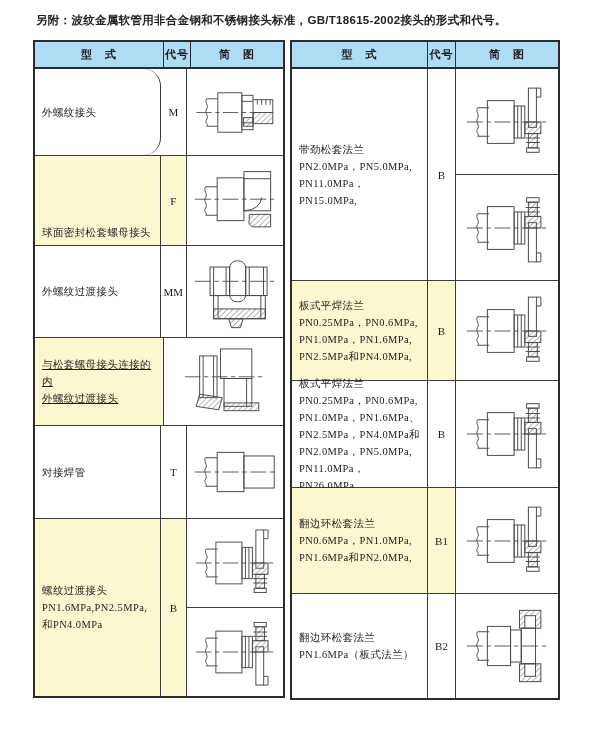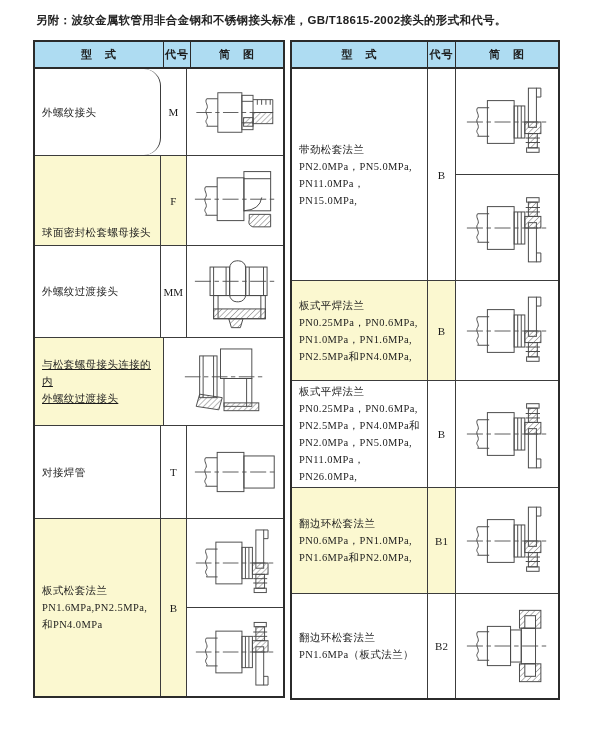--- a/index.html
+++ b/index.html
@@ -156,21 +156,21 @@
                 <path d="M32,30 L19,30 C16,34 22,38 19,42 C16,46 22,50 19,54 C16,58 22,60 19,62 L32,62" stroke="#4a4a4a" stroke-width="1.1" fill="none"></path>
                 <rect x="32" y="24" width="30" height="44" stroke="#4a4a4a" stroke-width="1.1" fill="none"></rect>
                 <rect x="62" y="28" width="34" height="36" stroke="#4a4a4a" stroke-width="1.1" fill="none"></rect>
                 <line x1="7" y1="46" x2="100" y2="46" stroke="#4a4a4a" stroke-width="1" stroke-dasharray="18 4 5 4"></line>
               </svg>
             </div>
           </div>
         </div>
         <div class="row hl" style="height: 177px;">
           <div class="tcell" style="width: 129px;">
-            <div>板式松套法兰</div>
+            <div>螺纹过渡接头</div>
             <div>PN1.6MPa,PN2.5MPa,</div>
             <div>和PN4.0MPa</div>
           </div>
           <div class="ccell" style="width: 27px;">B</div>
           <div class="dcell">
             <div class="dsub split">
               <svg viewBox="0 0 104 92" width="96" height="80">
                 <defs>
                   <pattern id="h6" patternUnits="userSpaceOnUse" width="4.5" height="4.5" patternTransform="rotate(45)">
                     <line x1="0" y1="0" x2="0" y2="4.5" stroke="#6a6a6a" stroke-width="1.1"></line>
@@ -296,20 +296,21 @@
                 <rect x="74" y="75" width="14" height="5" stroke="#4a4a4a" stroke-width="1.1" fill="none"></rect>
                 <line x1="7" y1="46" x2="100" y2="46" stroke="#4a4a4a" stroke-width="1" stroke-dasharray="18 4 5 4"></line>
               </svg>
             </div>
           </div>
         </div>
         <div class="row" style="height: 107px;">
           <div class="tcell" style="width: 136px;">
             <div>板式平焊法兰</div>
             <div>PN0.25MPa，PN0.6MPa,</div>
+            <div>PN1.0MPa，PN1.6MPa、</div>
             <div>PN2.5MPa，PN4.0MPa和</div>
             <div>PN2.0MPa，PN5.0MPa,</div>
             <div>PN11.0MPa，PN26.0MPa,</div>
           </div>
           <div class="ccell" style="width: 28px;">B</div>
           <div class="dcell">
             <div class="dsub">
               <svg viewBox="0 0 104 92" width="96" height="82">
                 <defs>
                   <pattern id="h11" patternUnits="userSpaceOnUse" width="4.5" height="4.5" patternTransform="rotate(45)">

